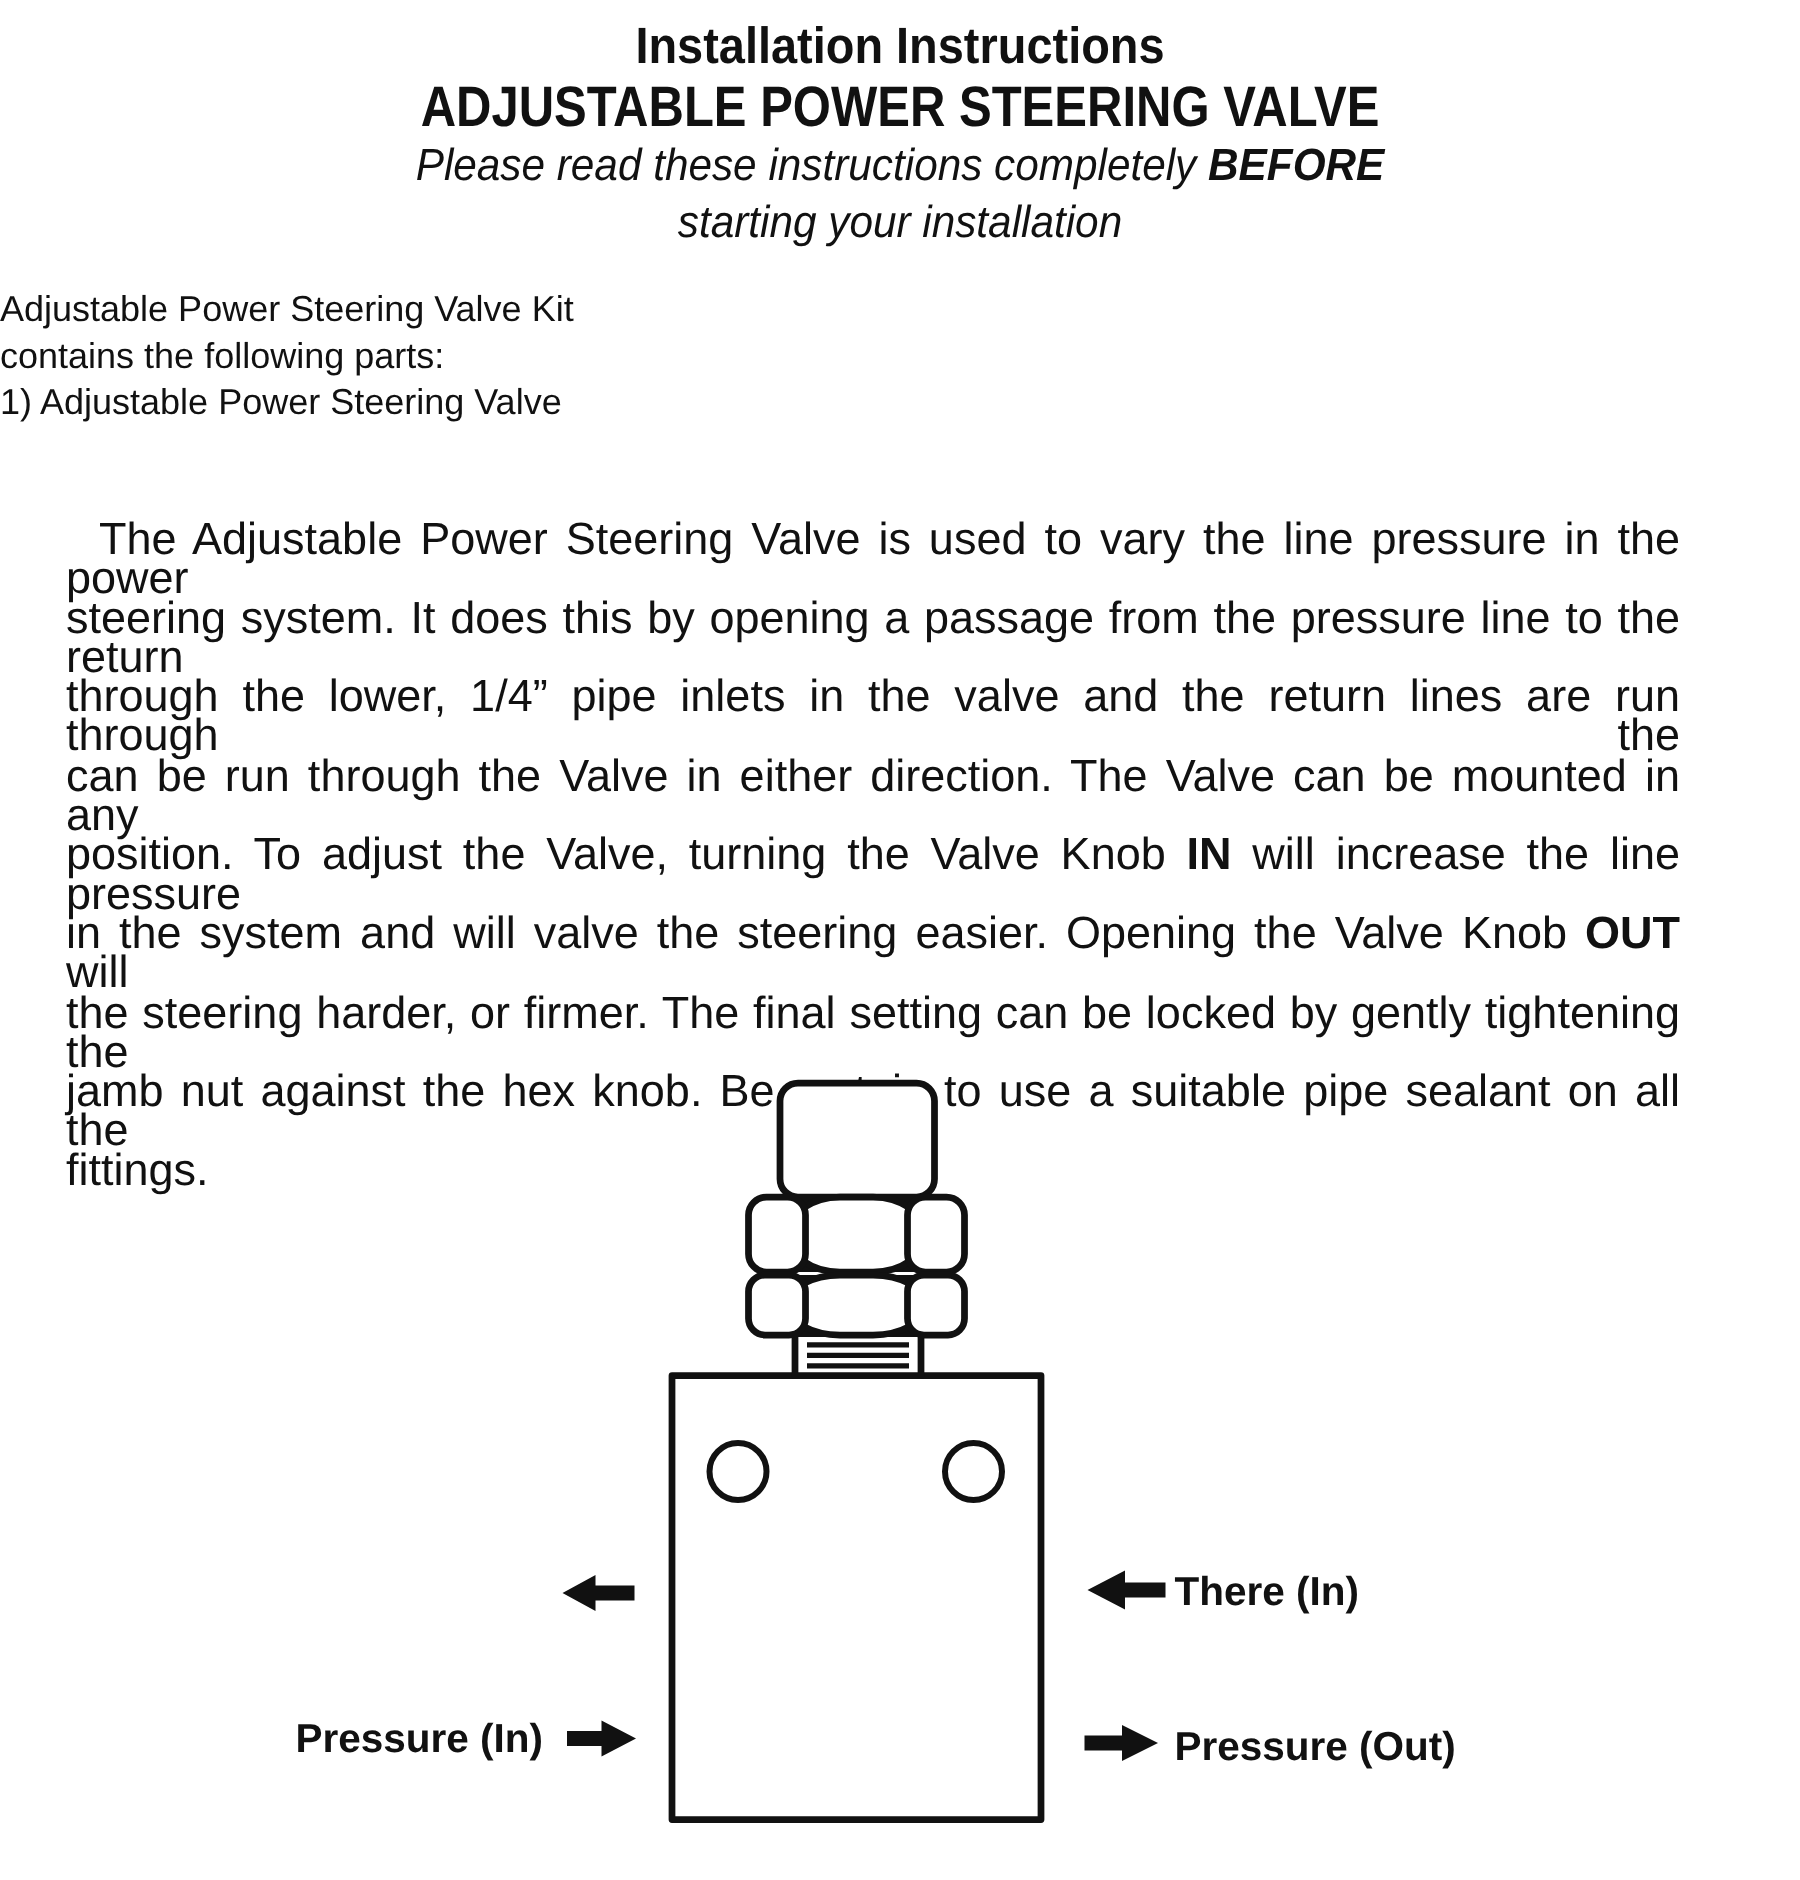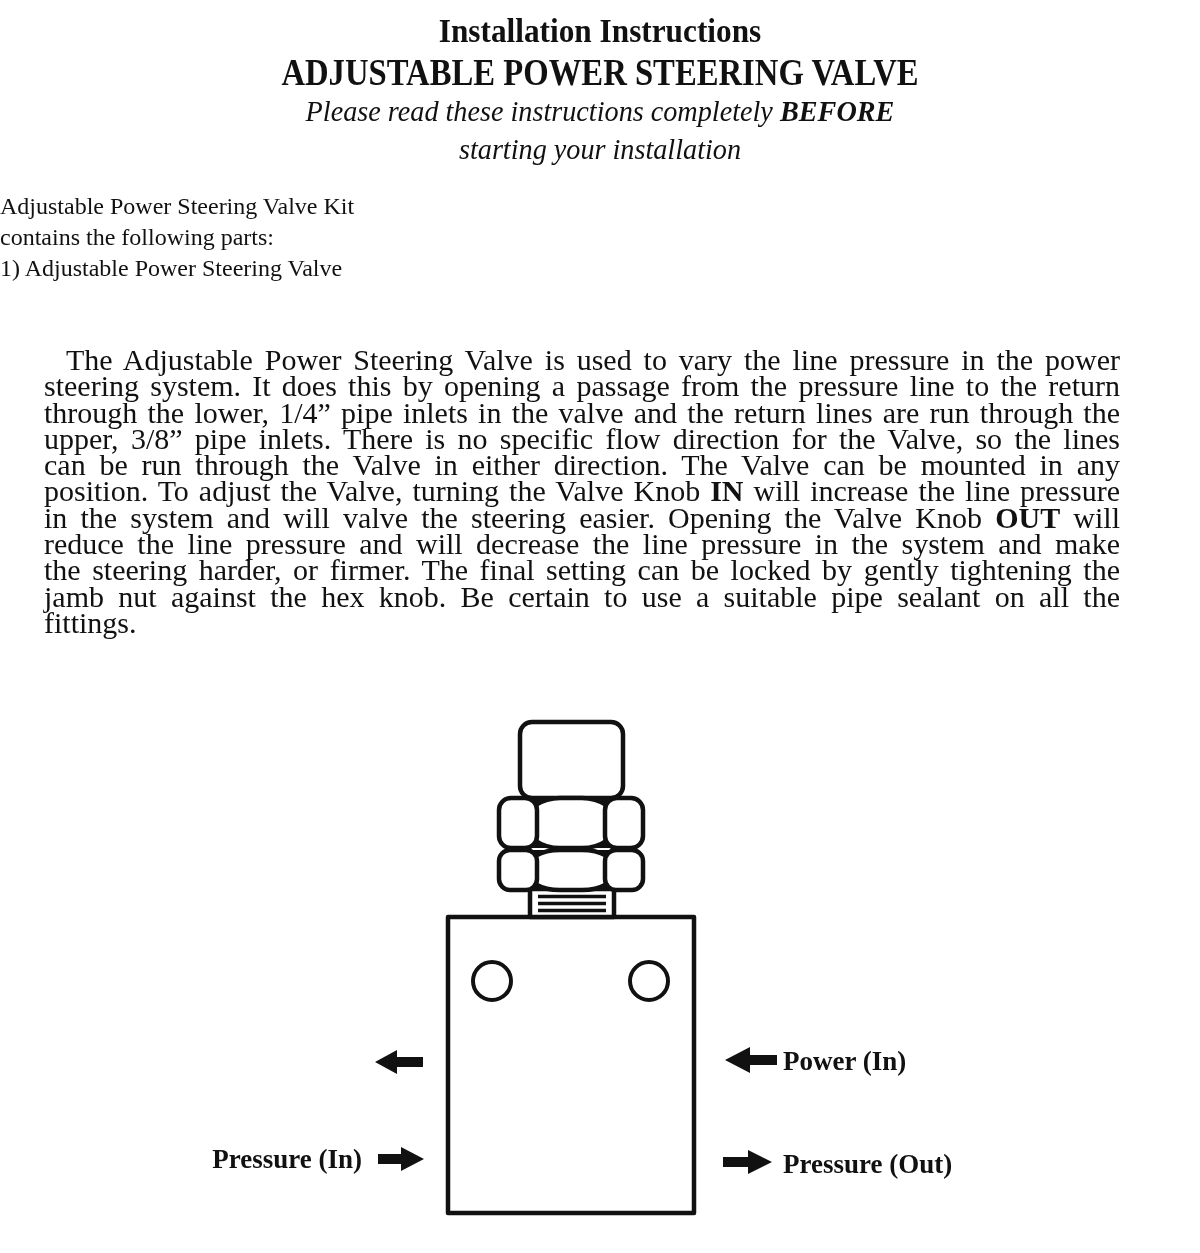--- a/index.html
+++ b/index.html
@@ -2,21 +2,21 @@
 <html><head>
 <meta charset="utf-8">
 <style>
   html, body { margin: 0; padding: 0; background: #ffffff; }
   .page {
     position: relative;
     width: 1200px;
     height: 1253px;
     background: #ffffff;
     color: #111111;
-    font-family: Liberation Serif, serif;
+    font-family: Liberation Sans, sans-serif;
     overflow: hidden;
   }
   .center-line {
     position: absolute;
     left: 0;
     width: 100%;
     text-align: center;
     white-space: nowrap;
   }
   .h1 {
@@ -95,25 +95,23 @@
   <div class="kit">
     <div>Adjustable Power Steering Valve Kit</div>
     <div>contains the following parts:</div>
     <div>1) Adjustable Power Steering Valve</div>
   </div>
 
   <div class="para">
       <div class="jline first"><span>The Adjustable Power Steering Valve is used to vary the line pressure in the power</span></div>
       <div class="jline"><span>steering system. It does this by opening a passage from the pressure line to the return</span></div>
       <div class="jline"><span>through the lower, 1/4” pipe inlets in the valve and the return lines are run through the</span></div>
-      <div class="jline"><span>upper, 3/8” pipe inlets. There is no specific flow direction for the Valve, so the lines</span></div>
       <div class="jline"><span>can be run through the Valve in either direction. The Valve can be mounted in any</span></div>
       <div class="jline"><span>position. To adjust the Valve, turning the Valve Knob </span><span class="b">IN</span><span> will increase the line pressure</span></div>
       <div class="jline"><span>in the system and will valve the steering easier. Opening the Valve Knob </span><span class="b">OUT</span><span> will</span></div>
-      <div class="jline"><span>reduce the line pressure and will decrease the line pressure in the system and make</span></div>
       <div class="jline"><span>the steering harder, or firmer. The final setting can be locked by gently tightening the</span></div>
       <div class="jline"><span>jamb nut against the hex knob. Be certain to use a suitable pipe sealant on all the</span></div>
       <div class="jline last"><span>fittings.</span></div>
     </div>
 
   <figure class="diagram">
     <svg width="1200" height="553" viewBox="0 0 1200 553">
       <g fill="#ffffff" stroke="#111111" stroke-width="4.5" stroke-linejoin="round">
 
         <rect x="520" y="22" width="103" height="76" rx="12"></rect>
@@ -146,17 +144,17 @@
       </g>
       <g fill="#111111" stroke="none">
         <polygon points="375,362 397,350 397,357 423,357 423,367 397,367 397,374"></polygon>
         <polygon points="424,459 401,447 401,454 378,454 378,464 401,464 401,471"></polygon>
         <polygon points="725,360 750,347 750,355 777,355 777,365 750,365 750,373"></polygon>
         <polygon points="772,462 748,450 748,457 723,457 723,467 748,467 748,474"></polygon>
       </g>
     </svg>
 
     <div class="lbl lbl-right" style="left:100px; width:262px; top:444px;">Pressure (In)</div>
-    <div class="lbl" style="left:783px; top:346px;">Power (In)</div>
+    <div class="lbl" style="left:783px; top:346px;">There (In)</div>
     <div class="lbl" style="left:783px; top:449px;">Pressure (Out)</div>
   </figure>
 
 </div>
 
 </body></html>

